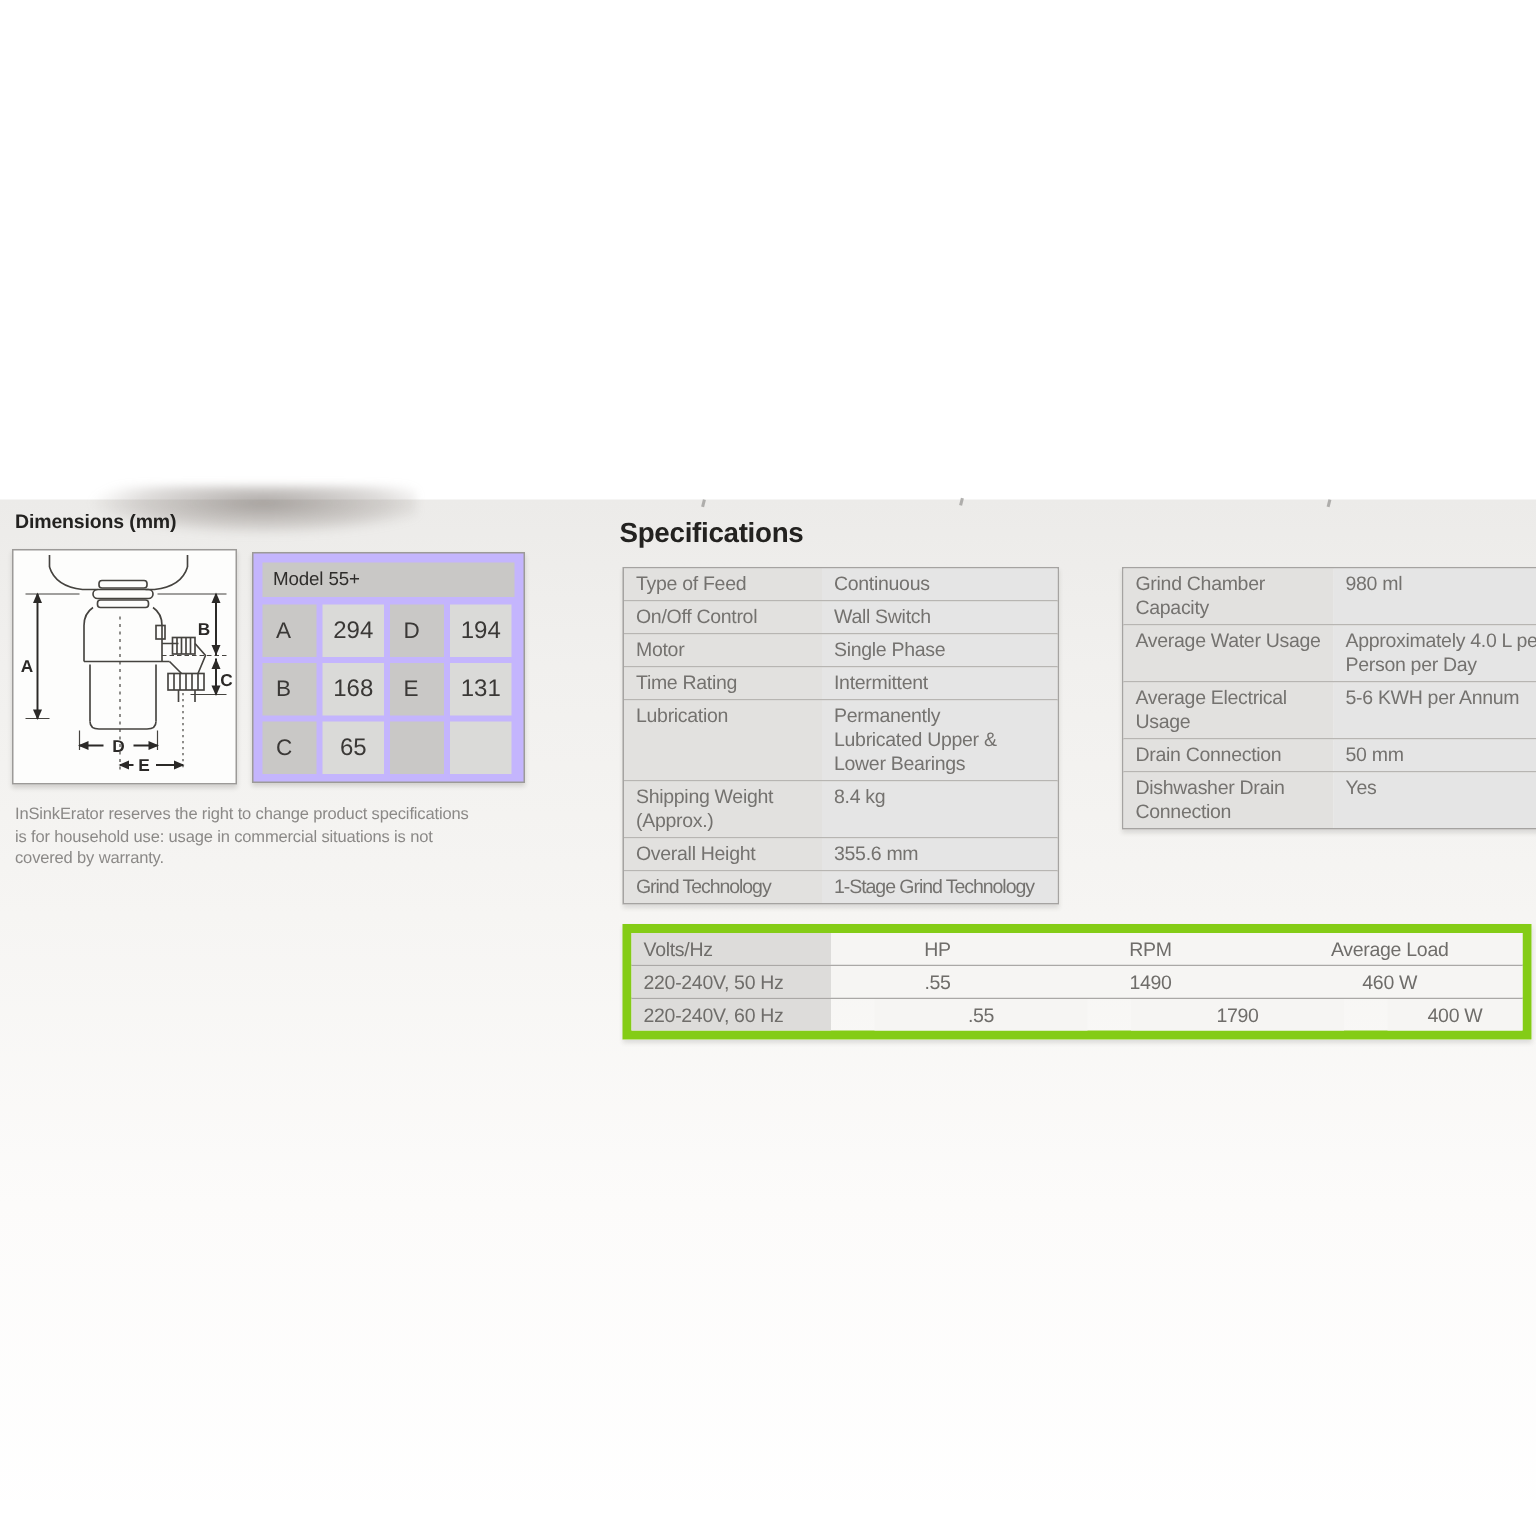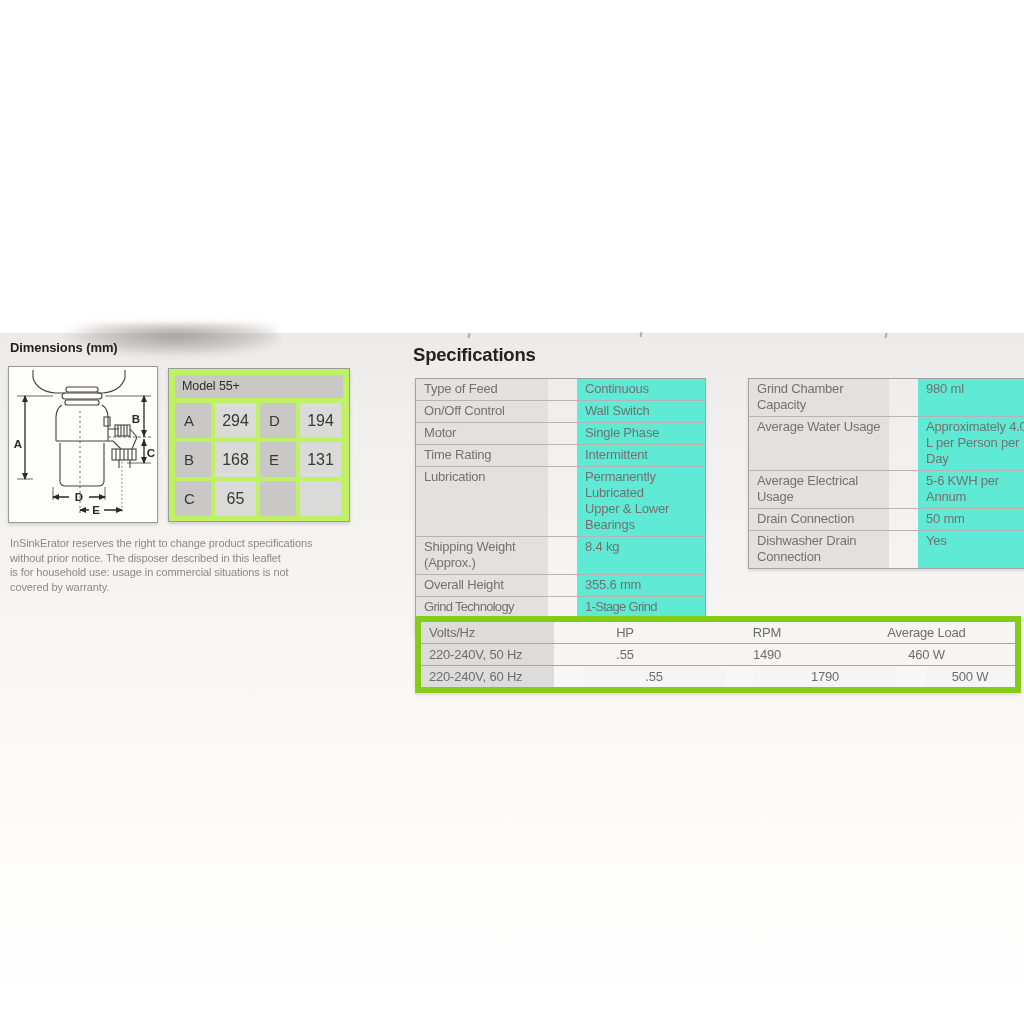--- a/index.html
+++ b/index.html
@@ -10,37 +10,37 @@
   .photo-shadow{position:absolute;left:22px;top:324px;width:256px;height:38px;
         background:radial-gradient(ellipse 58% 72% at 60% 30%,rgba(108,100,95,.55),rgba(140,132,127,.28) 55%,rgba(160,153,148,0) 78%);
         filter:blur(3px);}
   .speck{position:absolute;width:2px;height:5px;background:#9a9896;opacity:.75;transform:rotate(14deg);}
 
   
   .dims-heading{position:absolute;left:10px;top:340px;font-size:13px;font-weight:700;color:#232220;letter-spacing:-0.1px;}
   .diagram-box{position:absolute;left:8px;top:366px;width:150px;height:157px;box-sizing:border-box;
         background:#fdfdfc;border:1px solid #9c9a98;box-shadow:0 2px 3px rgba(60,55,50,.18);}
   .dim-table{position:absolute;left:168px;top:368px;width:182px;height:154px;box-sizing:border-box;
-        background:#bef264;border:1px solid #9c9a98;box-shadow:0 2px 3px rgba(60,55,50,.18);padding:6px;}
+        background:#c4b5fd;border:1px solid #9c9a98;box-shadow:0 2px 3px rgba(60,55,50,.18);padding:6px;}
   .dim-header{height:23px;line-height:23px;background:#c9c8c6;color:#2f2d2b;font-size:12.5px;padding-left:7px;letter-spacing:-0.1px;}
   .dim-grid{margin-top:5px;display:grid;grid-template-columns:36px 41px 36px 41px;grid-auto-rows:35px;gap:4px;}
   .dim-key{background:#c9c8c6;color:#3a3836;font-size:15px;display:flex;align-items:center;padding-left:9px;}
   .dim-val{background:#dadad8;color:#3a3836;font-size:16px;display:flex;align-items:center;justify-content:center;}
   .disclaimer{position:absolute;left:10px;top:536px;width:370px;font-size:11px;line-height:14.5px;color:#8b8987;letter-spacing:-0.1px;}
 
   
   .specs-heading{position:absolute;left:413px;top:344px;font-size:18.5px;font-weight:700;color:#232220;letter-spacing:-0.2px;}
   .spec-table{position:absolute;top:378px;box-sizing:border-box;border:1px solid #a5a3a1;
         box-shadow:0 2px 3px rgba(60,55,50,.14);font-size:13px;color:#74726f;}
   .spec-left{left:415px;width:291px;}
   .spec-right{left:748px;width:296px;}
-  .spec-row{display:flex;gap:29px;}
+  .spec-row{display:flex;}
   .spec-row + .spec-row{border-top:1px solid #b7b5b2;}
   .spec-label{box-sizing:border-box;background:#e2e1df;padding:2px 6px 3px 8px;line-height:16px;letter-spacing:-0.2px;}
-  .spec-value{box-sizing:border-box;background:#5eead4;flex:1;padding:2px 24px 3px 8px;line-height:16px;letter-spacing:-0.2px;}
+  .spec-value{box-sizing:border-box;background:#e5e5e5;flex:1;padding:2px 24px 3px 8px;line-height:16px;letter-spacing:-0.2px;}
   .spec-left .spec-label{width:132px;}
   .spec-right .spec-label{width:140px;}
   .spec-right .spec-value{padding-right:6px;}
   .spec-left .spec-row:last-child .spec-label,
   .spec-left .spec-row:last-child .spec-value{letter-spacing:-0.7px;padding-right:4px;}
 
   .elec-table{position:absolute;left:415px;top:616px;width:606px;box-sizing:border-box;border:6px solid #84cc16;
         box-shadow:0 2px 3px rgba(60,55,50,.14);font-size:13px;color:#6f6d6a;}
   .elec-row{display:grid;grid-template-columns:133px 142px 142px 1fr;height:21px;}
   .elec-row + .elec-row{border-top:1px solid #aaa8a6;}
@@ -146,21 +146,20 @@
         <div class="dim-val">65</div>
 
         <div class="dim-key"></div>
         <div class="dim-val"></div>
       </div>
   </div>
 
   <div class="disclaimer">
 
   <div class="disc-line">InSinkErator reserves the right to change product specifications</div>
-      <div class="disc-line">without prior notice. The disposer described in this leaflet</div>
       <div class="disc-line">is for household use: usage in commercial situations is not</div>
       <div class="disc-line">covered by warranty.</div>
     </div>
 
   <div class="specs-heading">Specifications</div>
 
   <div class="spec-table spec-left">
 
       <div class="spec-row">
         <div class="spec-label">Type of Feed</div>
@@ -245,17 +244,17 @@
           <div class="elec-cell">220-240V, 50 Hz</div>
           <div class="elec-cell">.55</div>
           <div class="elec-cell">1490</div>
           <div class="elec-cell">460 W</div>
         </div>
 
         <div class="elec-row" style="border-top:1px solid #aaa8a6;gap:29px;">
           <div class="elec-cell">220-240V, 60 Hz</div>
           <div class="elec-cell">.55</div>
           <div class="elec-cell">1790</div>
-          <div class="elec-cell">500 W</div>
+          <div class="elec-cell">400 W</div>
         </div>
       </div>
   </div>
 </div>
 
 </body></html>

